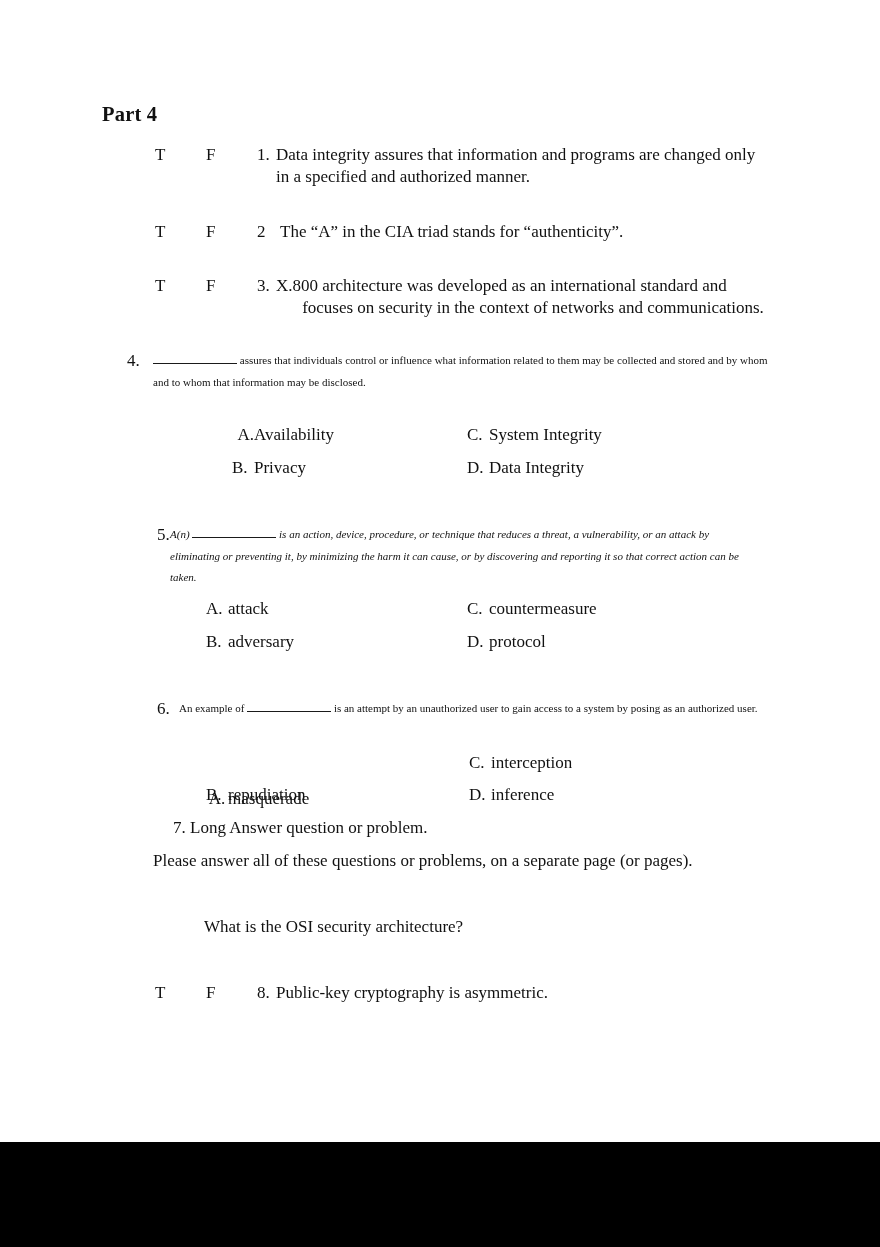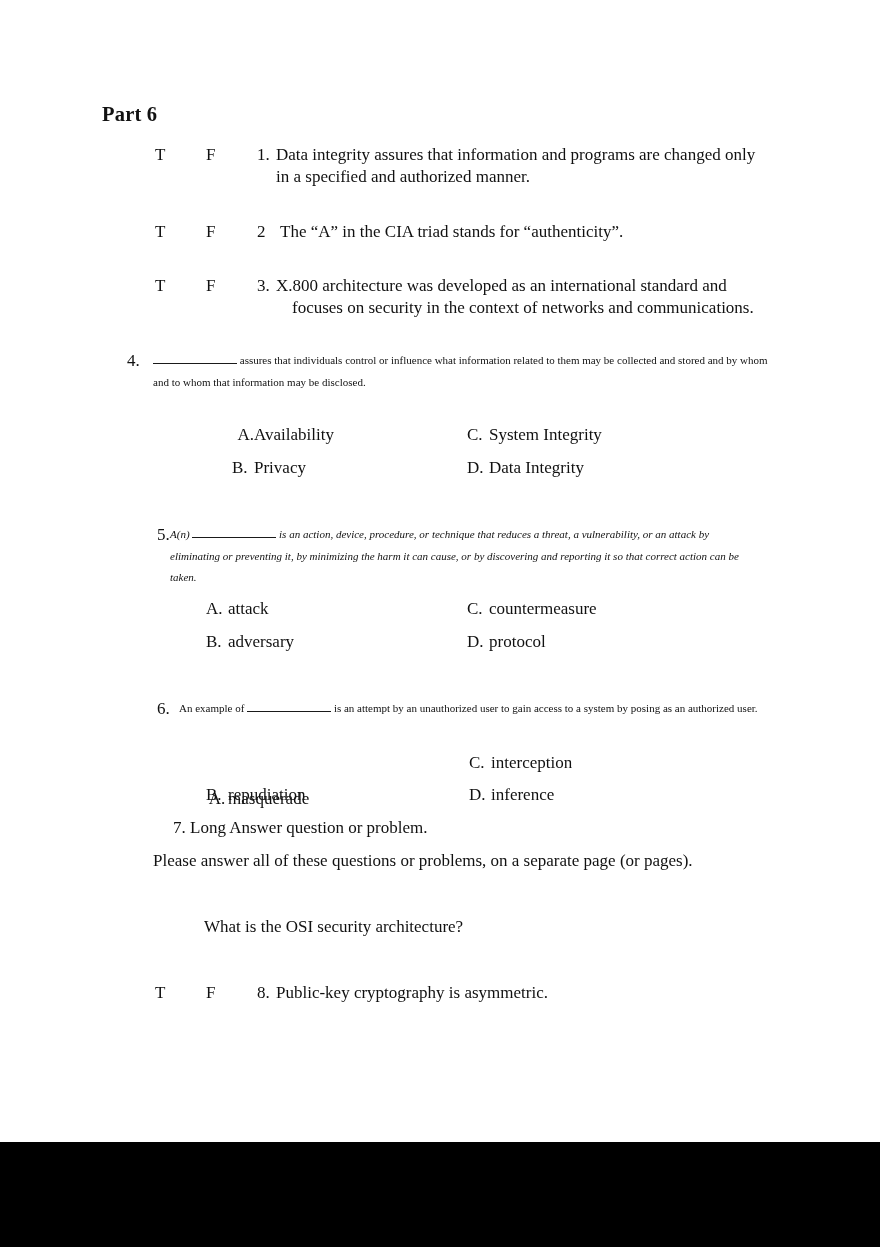--- a/index.html
+++ b/index.html
@@ -77,20 +77,21 @@
     font-size: 17px;
     line-height: 22px;
     text-align: left;
   }
   .tf-body .cont {
     display: block;
     margin-left: 0;
   }
   .tf-body .cont.deep {
     margin-left: 16px;
+    text-align: center;
   }
   .q-num {
     position: absolute;
     font-size: 17px;
     line-height: 21.5px;
   }
   .q-text {
     position: absolute;
     font-size: 11px;
     line-height: 21.5px;
@@ -123,21 +124,21 @@
     line-height: 21.5px;
     white-space: nowrap;
   }
 </style>
 </head>
 <body>
 
 <div class="page">
   <div class="sheet">
 
-    <div class="part-title">Part 6</div>
+    <div class="part-title">Part 4</div>
 
     <div class="tf-row" style="top:144px;">
       <span class="tf-t">T</span>
       <span class="tf-f">F</span>
       <span class="tf-num">1.</span>
       <span class="tf-body">
         <span>Data integrity assures that information and programs are changed only</span>
         <span class="cont">in a specified and authorized manner.</span>
       </span>
     </div>

